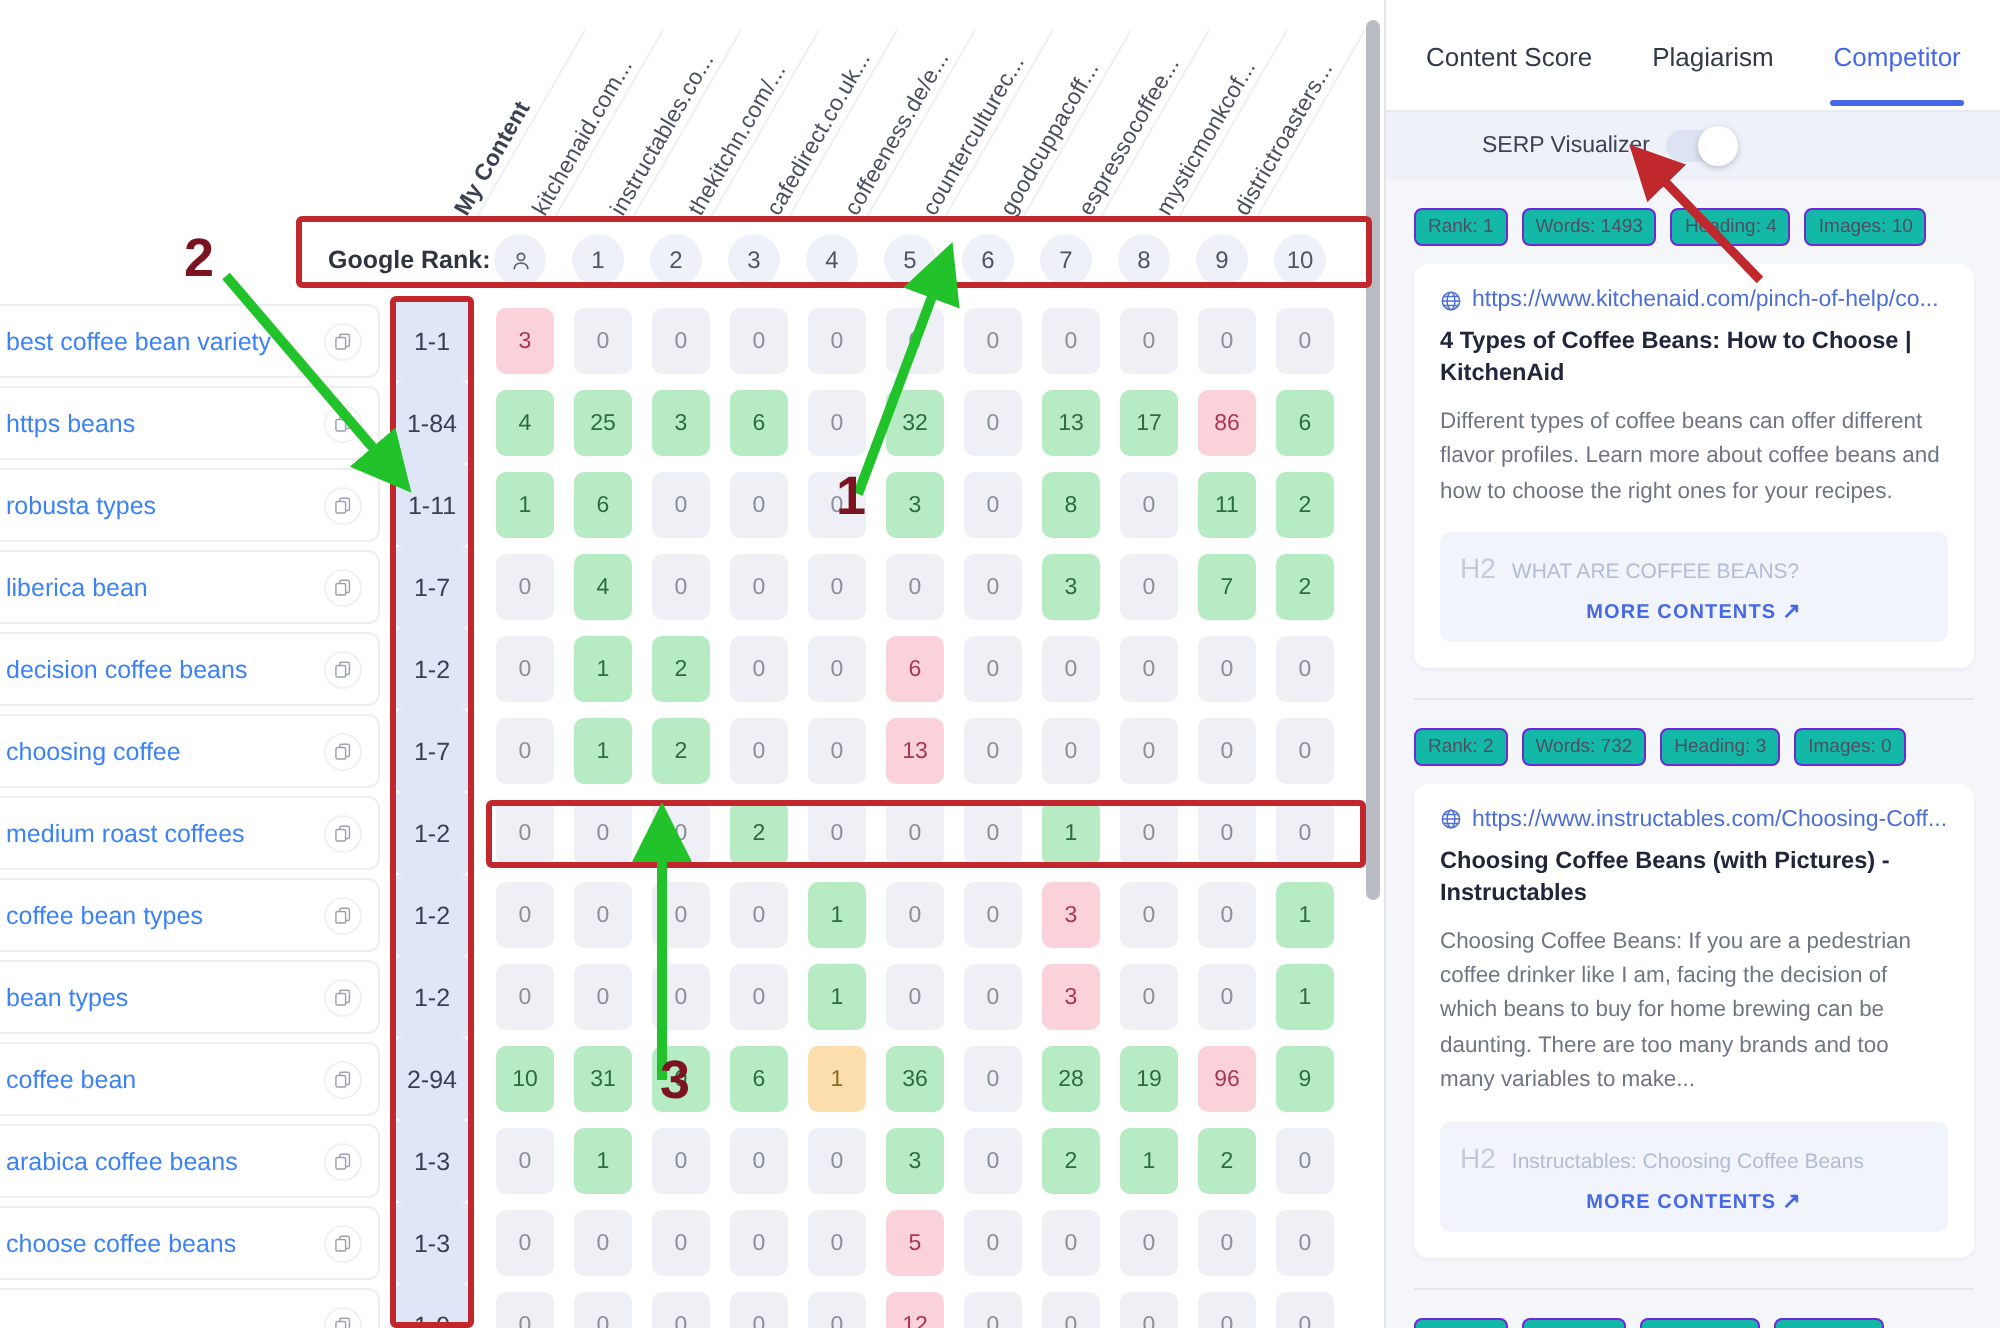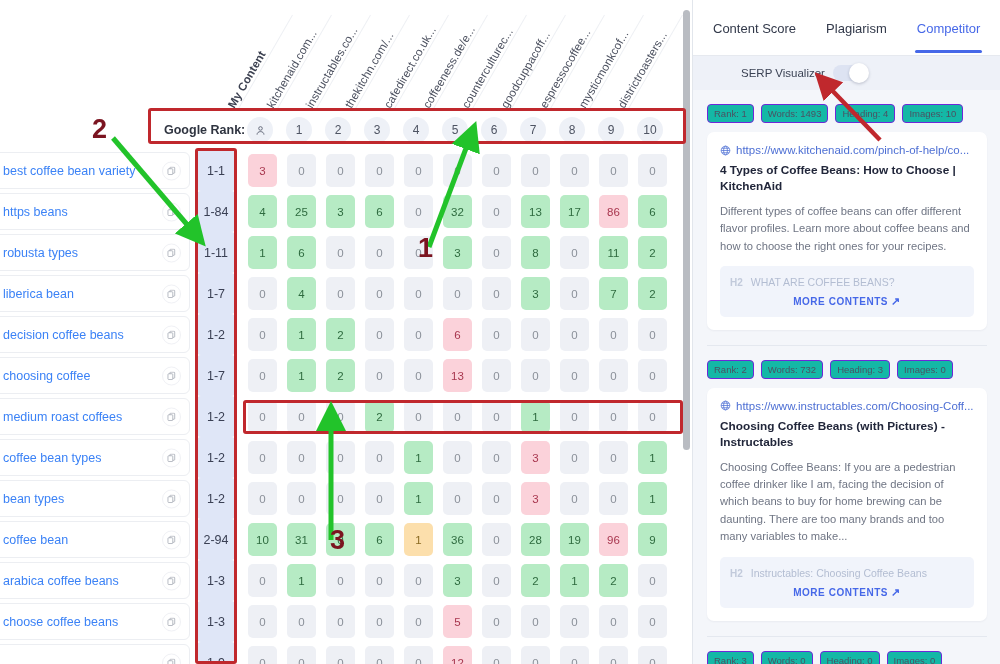--- a/index.html
+++ b/index.html
@@ -259,21 +259,21 @@
   .h2-box {
     background: #f1f4fb;
     border-radius: 5px;
     padding: 10px 10px 9px;
   }
   .h2-line {
     display: flex; align-items: baseline; gap: 8px;
     font-size: 10.5px; color: #b3bdd2;
     margin-bottom: 7px;
   }
-  .h2-tag { font-size: 10px; color: #c2cadb; font-weight: 700; }
+  .h2-tag { font-size: 14px; color: #c2cadb; font-weight: 400; }
   .more-contents {
     text-align: center;
     font-size: 10px; font-weight: 700;
     color: #4668e8;
     letter-spacing: .55px;
   }
   .more-contents .arrow { font-size: 11px; margin-left: 3px; }
   .panel-divider {
     height: 1px; background: #e4e8ef;
     margin: 15px 0 0;

